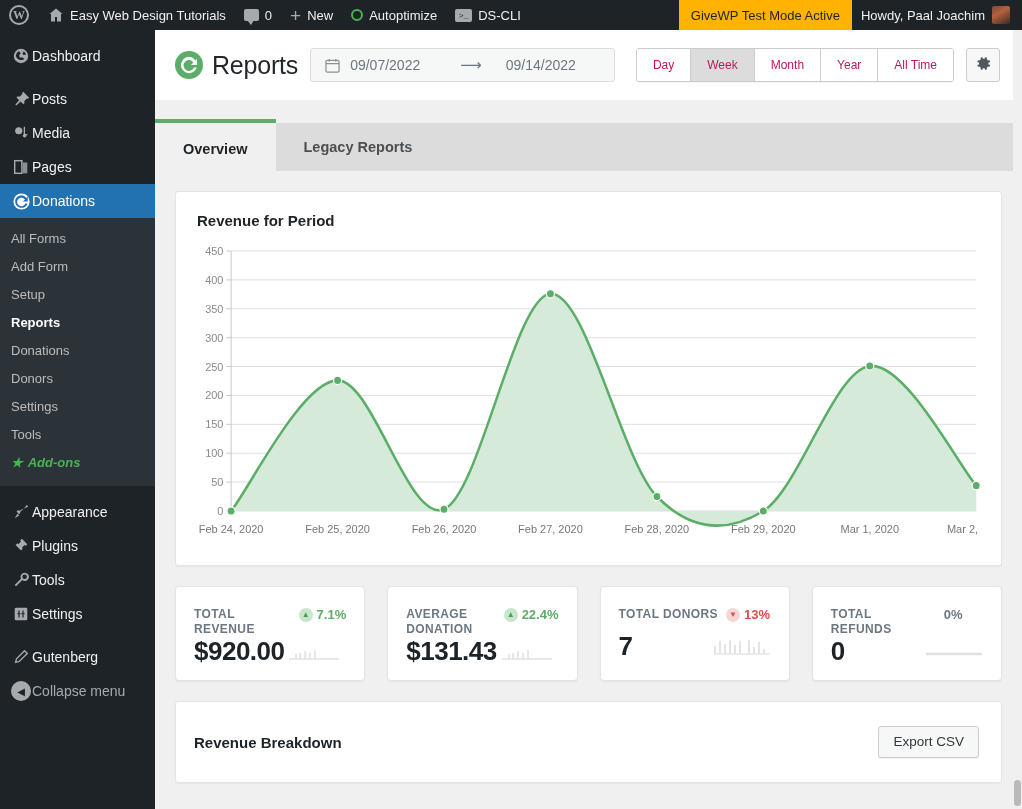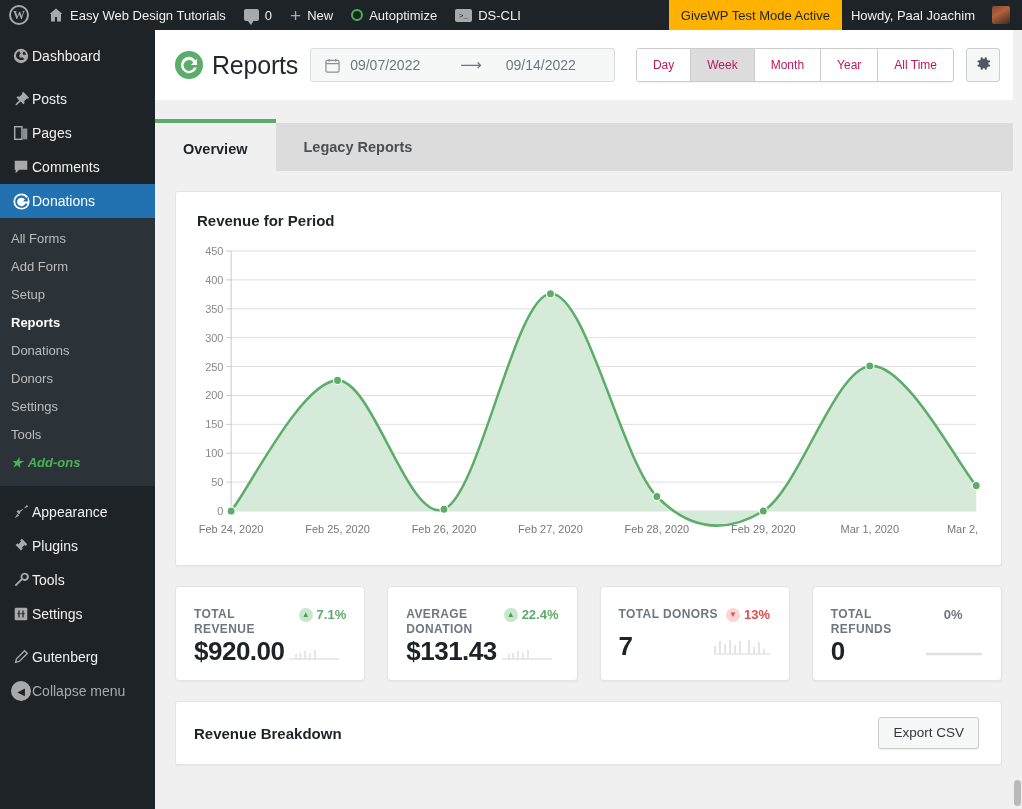--- a/index.html
+++ b/index.html
@@ -24,21 +24,21 @@
     display: flex; align-items: center; gap: 6px;
     padding: 0 9px; height: 30px;
     color: #f0f0f1; white-space: nowrap;
   }
   .ab-item.logo { padding: 0 10px 0 9px; }
   .ab-spacer { flex: 1; }
   .ab-testmode {
     background: #ffb300; color: #1d2327; font-weight: 400;
     padding: 0 12px; display: flex; align-items: center;
   }
-  .ab-howdy { padding-right: 12px; gap: 17px; }
+  .ab-howdy { padding-right: 12px; gap: 7px; }
   .ab-avatar {
     width: 18px; height: 18px; border-radius: 2px;
     background: linear-gradient(150deg,#7a4a32 0%, #b5613d 40%, #3b2a22 100%);
     display: block;
   }
   .wp-logo {
     width: 20px; height: 20px; border-radius: 50%;
     border: 2px solid #a7aaad; position: relative; display:block;
   }
   .wp-logo::before {
@@ -223,21 +223,21 @@
   .chev-up { background: #c8e6c9; color: #4c9b5a; }
   .chev-down { background: #fbd5d5; color: #d95252; }
   .stat-bottom { display: flex; align-items: flex-end; justify-content: space-between; }
   .stat-value { font-size: 26px; font-weight: 700; color: #1d2327; letter-spacing: -0.5px; line-height: 28px;}
   .spark { flex: none; opacity: .75; }
 
   
   .breakdown-card { margin-top: 20px; padding: 0; }
   .breakdown-head {
     display: flex; align-items: center; justify-content: space-between;
-    padding: 26px 22px 26px 18px; height: 62px;
+    padding: 26px 22px 26px 18px; height: 80px;
   }
   .breakdown-title { font-size: 15px; font-weight: 700; color: #1d2327; }
   .export-btn {
     border: 1px solid #ccc; background: #f6f7f7; border-radius: 3px;
     padding: 0 14px; height: 32px; line-height: 30px;
     font-size: 13.5px; color: #32373c;
     box-shadow: 0 1px 0 rgba(0,0,0,.05);
   }
 
   
@@ -310,33 +310,35 @@
     <span class="mi-icon">
       <svg width="18" height="18" viewBox="0 0 20 20">
           <path fill="currentColor" d="M12.5 2 11 3.5l.7.7-3.3 3.3-2-.5-1.4 1.4 3 3L4 15.9V17h1.1l4.5-4.1 3 3 1.4-1.4-.5-2 3.3-3.3.7.7L19 8.5 12.5 2z"></path>
         </svg>
     </span>
     <span>Posts</span>
   </div>
   <div class="menu-item">
     <span class="mi-icon">
       <svg width="18" height="18" viewBox="0 0 20 20">
+          <circle cx="7.5" cy="7.5" r="4" fill="currentColor"></circle>
+          <path fill="currentColor" d="M13 3h1.5v8.5H13zM13 11h4v1.5h-4z"></path>
+          <circle cx="14" cy="13" r="2" fill="currentColor"></circle>
+        </svg>
+    </span>
+    <span>Media</span>
+  </div>
+  <div class="menu-item">
+    <span class="mi-icon">
+      <svg width="18" height="18" viewBox="0 0 20 20">
           <rect x="3" y="3" width="8" height="14" fill="none" stroke="currentColor" stroke-width="1.6"></rect>
           <rect x="12" y="5" width="5" height="12" fill="currentColor" opacity=".8"></rect>
         </svg>
     </span>
     <span>Pages</span>
-  </div>
-  <div class="menu-item">
-    <span class="mi-icon">
-      <svg width="18" height="18" viewBox="0 0 20 20">
-          <path fill="currentColor" d="M3 3h14v10H8l-4 4v-4H3z"></path>
-        </svg>
-    </span>
-    <span>Comments</span>
   </div>
 
   <div class="menu-item current">
     <span class="mi-icon">
       <svg width="19" height="19" viewBox="0 0 20 20">
           <circle cx="10" cy="10" r="8.5" fill="#fff"></circle>
           <path fill="#2271b1" d="M10 3.3a6.7 6.7 0 1 0 6.4 8.7h-2.3a4.5 4.5 0 1 1-.5-4.1l-2.1 2.1h5.1V4.8l-1.5 1.5A6.7 6.7 0 0 0 10 3.3z"></path>
         </svg>
     </span>
     <span>Donations</span>

